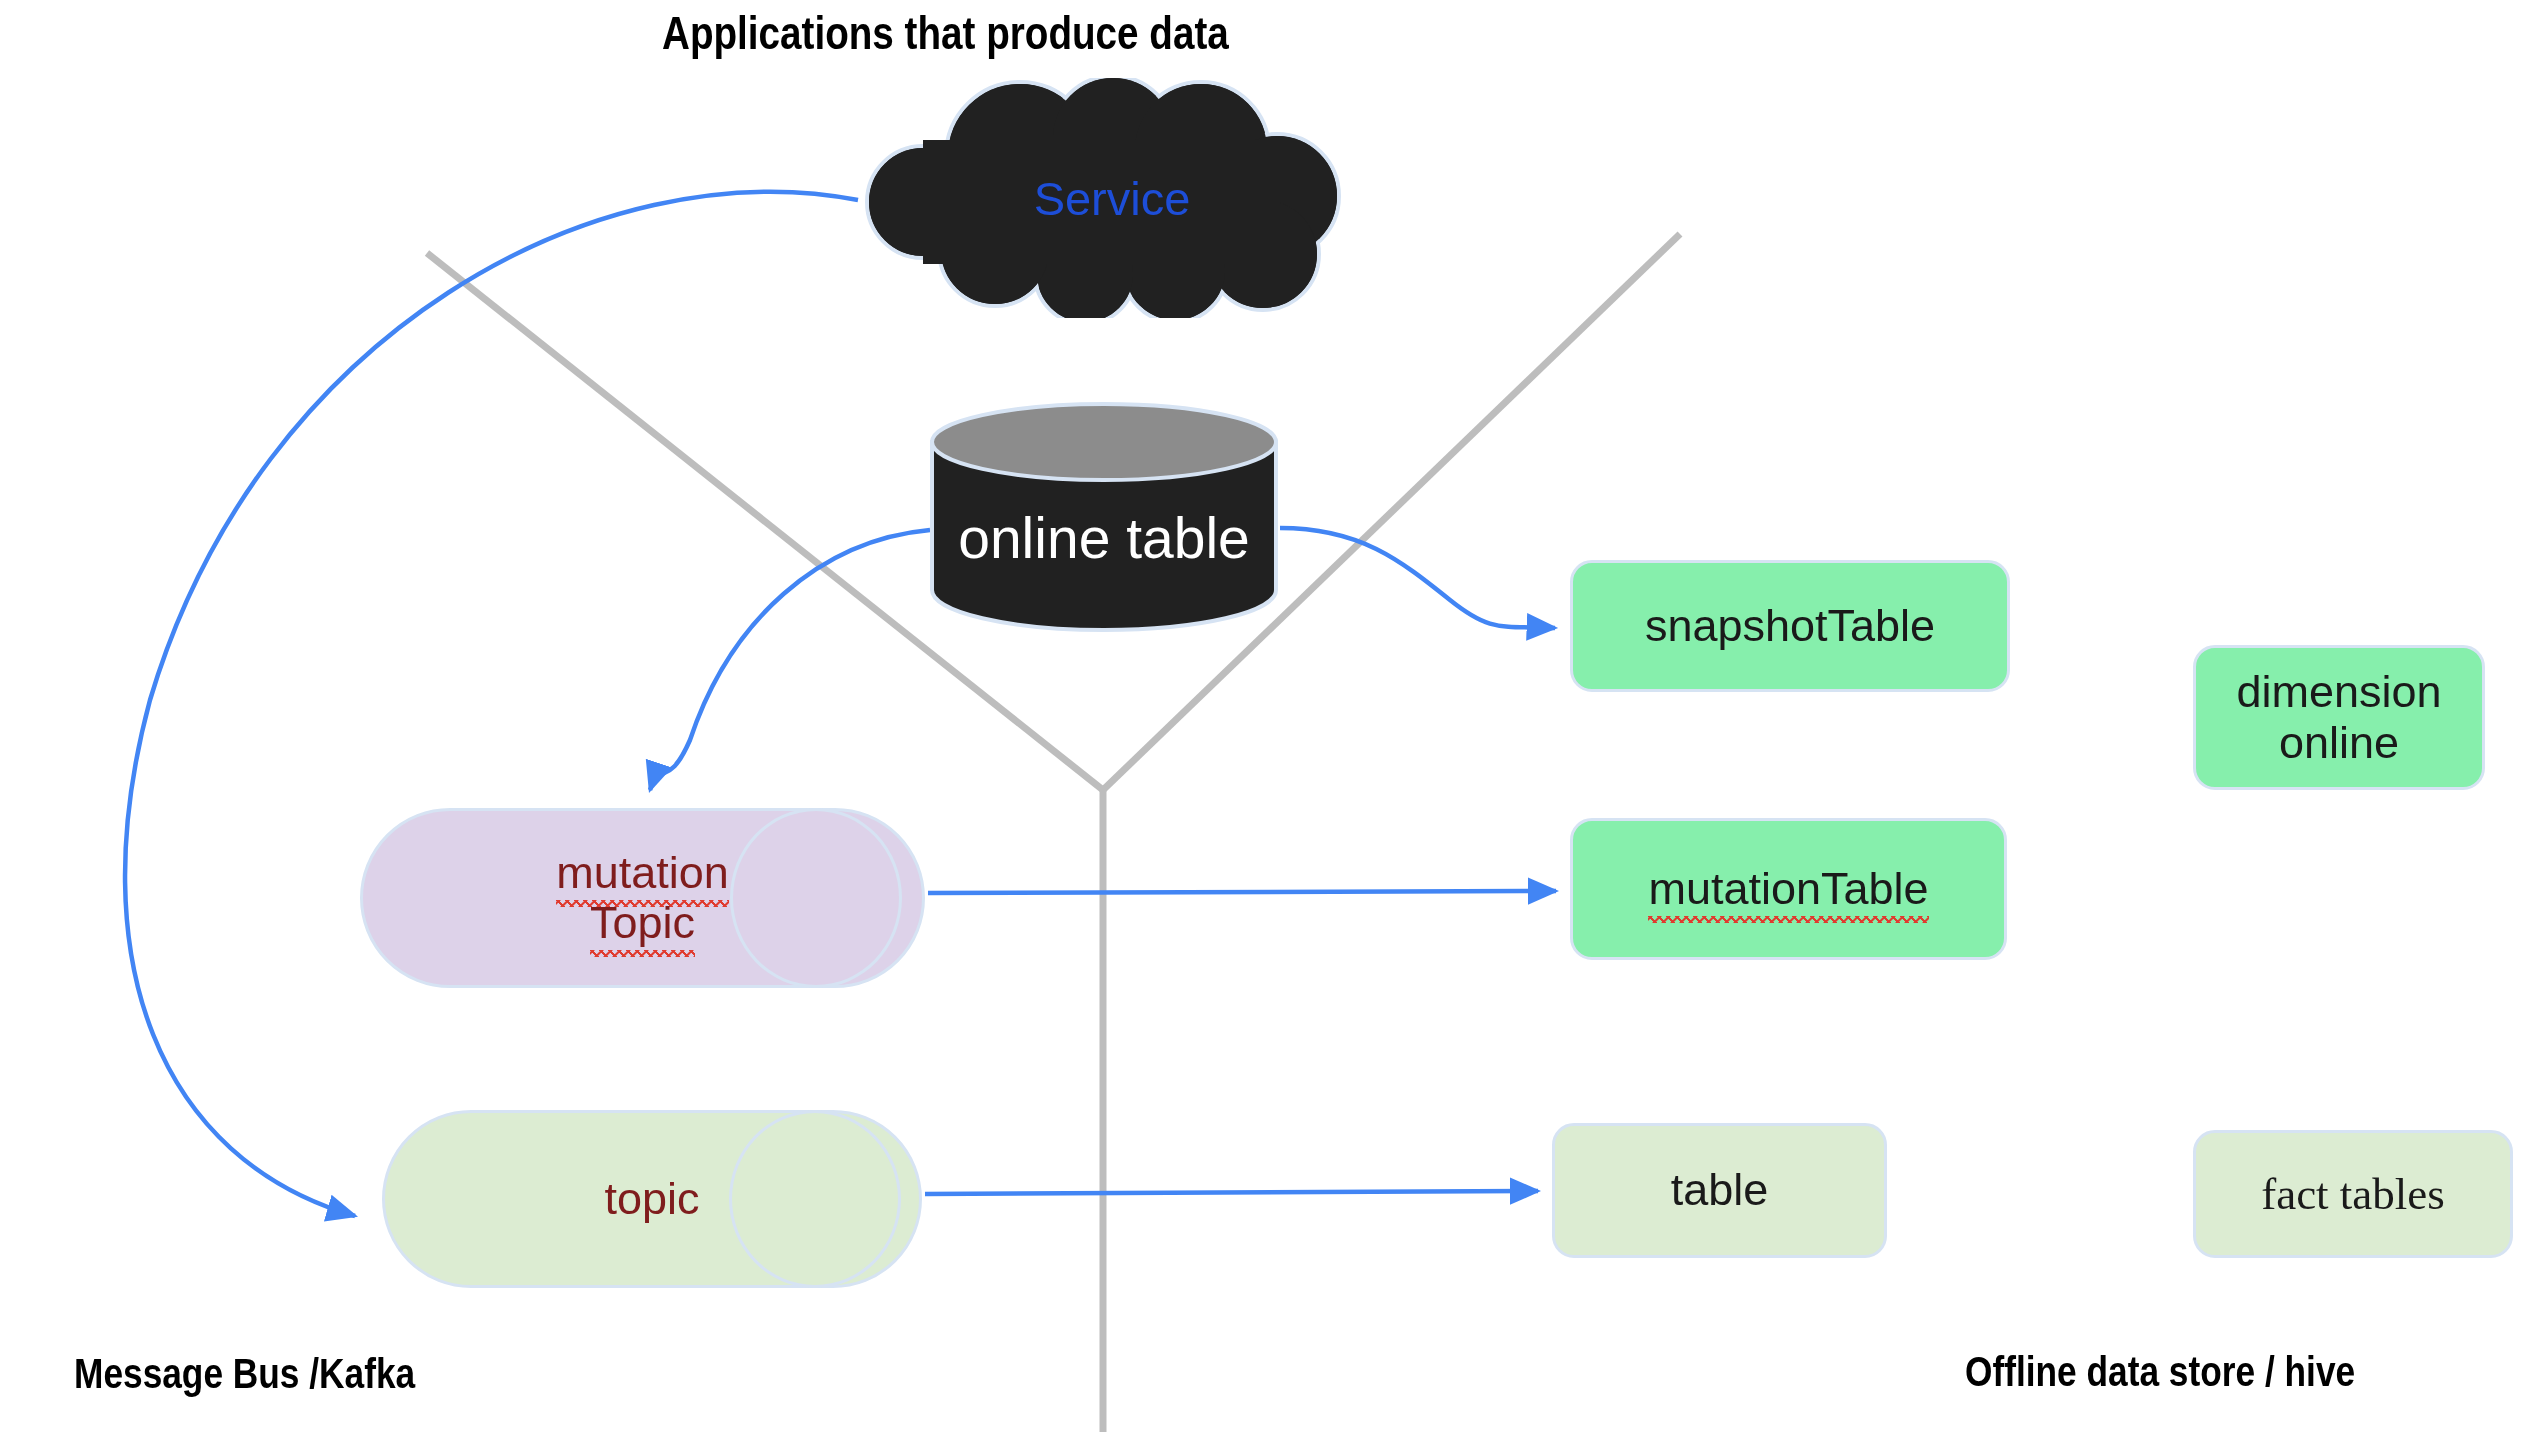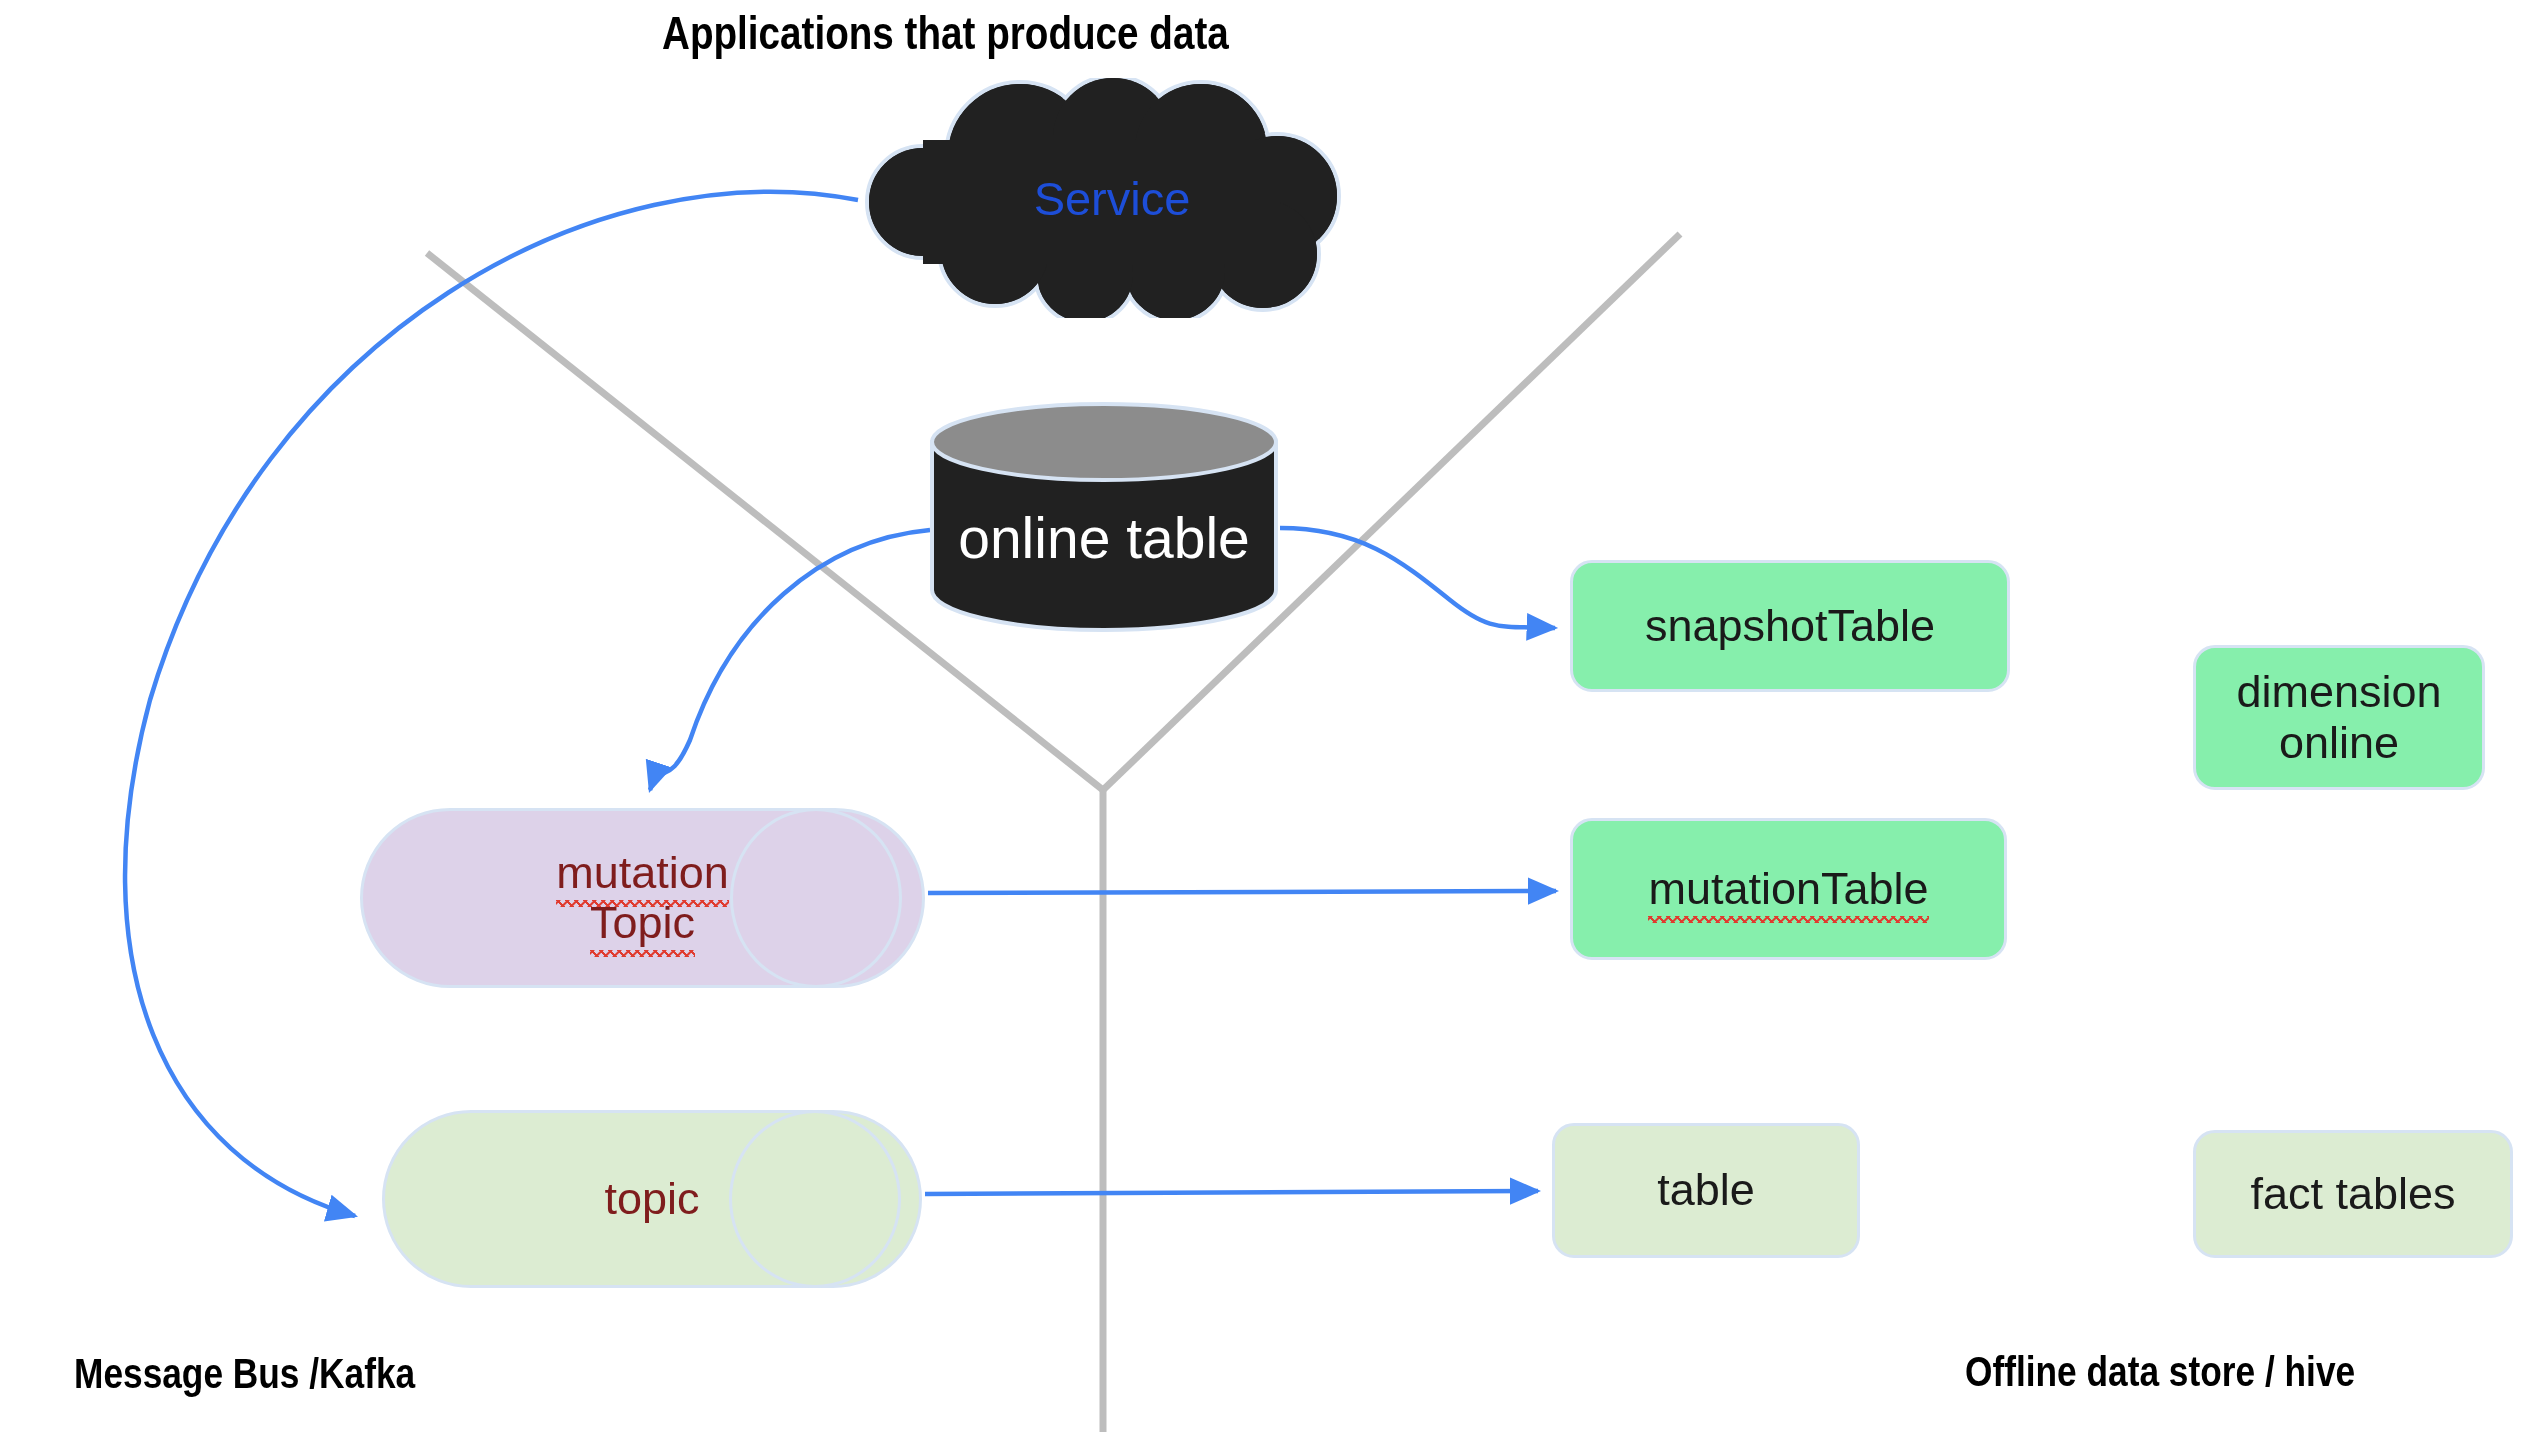--- a/index.html
+++ b/index.html
@@ -162,23 +162,23 @@
     font-size: 45px;
     line-height: 1.12;
     text-align: center;
     font-family: "Liberation Sans", sans-serif;
   }
   .tbox.purple { background: #86efac; }
   .tbox.green  { background: #dcecd2; }
 
   #box-snapshot-table  { left: 1570px; top: 560px;  width: 440px; height: 132px; }
   #box-mutation-table  { left: 1570px; top: 818px;  width: 437px; height: 142px; }
-  #box-table           { left: 1552px; top: 1123px; width: 308px; height: 135px; }
+  #box-table           { left: 1552px; top: 1123px; width: 335px; height: 135px; }
   #box-dimension-tables{ left: 2193px; top: 645px;  width: 292px; height: 145px; }
-  #box-fact-tables     { left: 2193px; top: 1130px; width: 320px; height: 128px; }
+  #box-fact-tables     { left: 2193px; top: 1130px; width: 320px; height: 128px; font-family: Liberation Serif, serif; }
 
   
   .squiggle {
     position: relative;
     display: inline-block;
   }
   .squiggle::after {
     content: "";
     position: absolute;
     left: 0;

